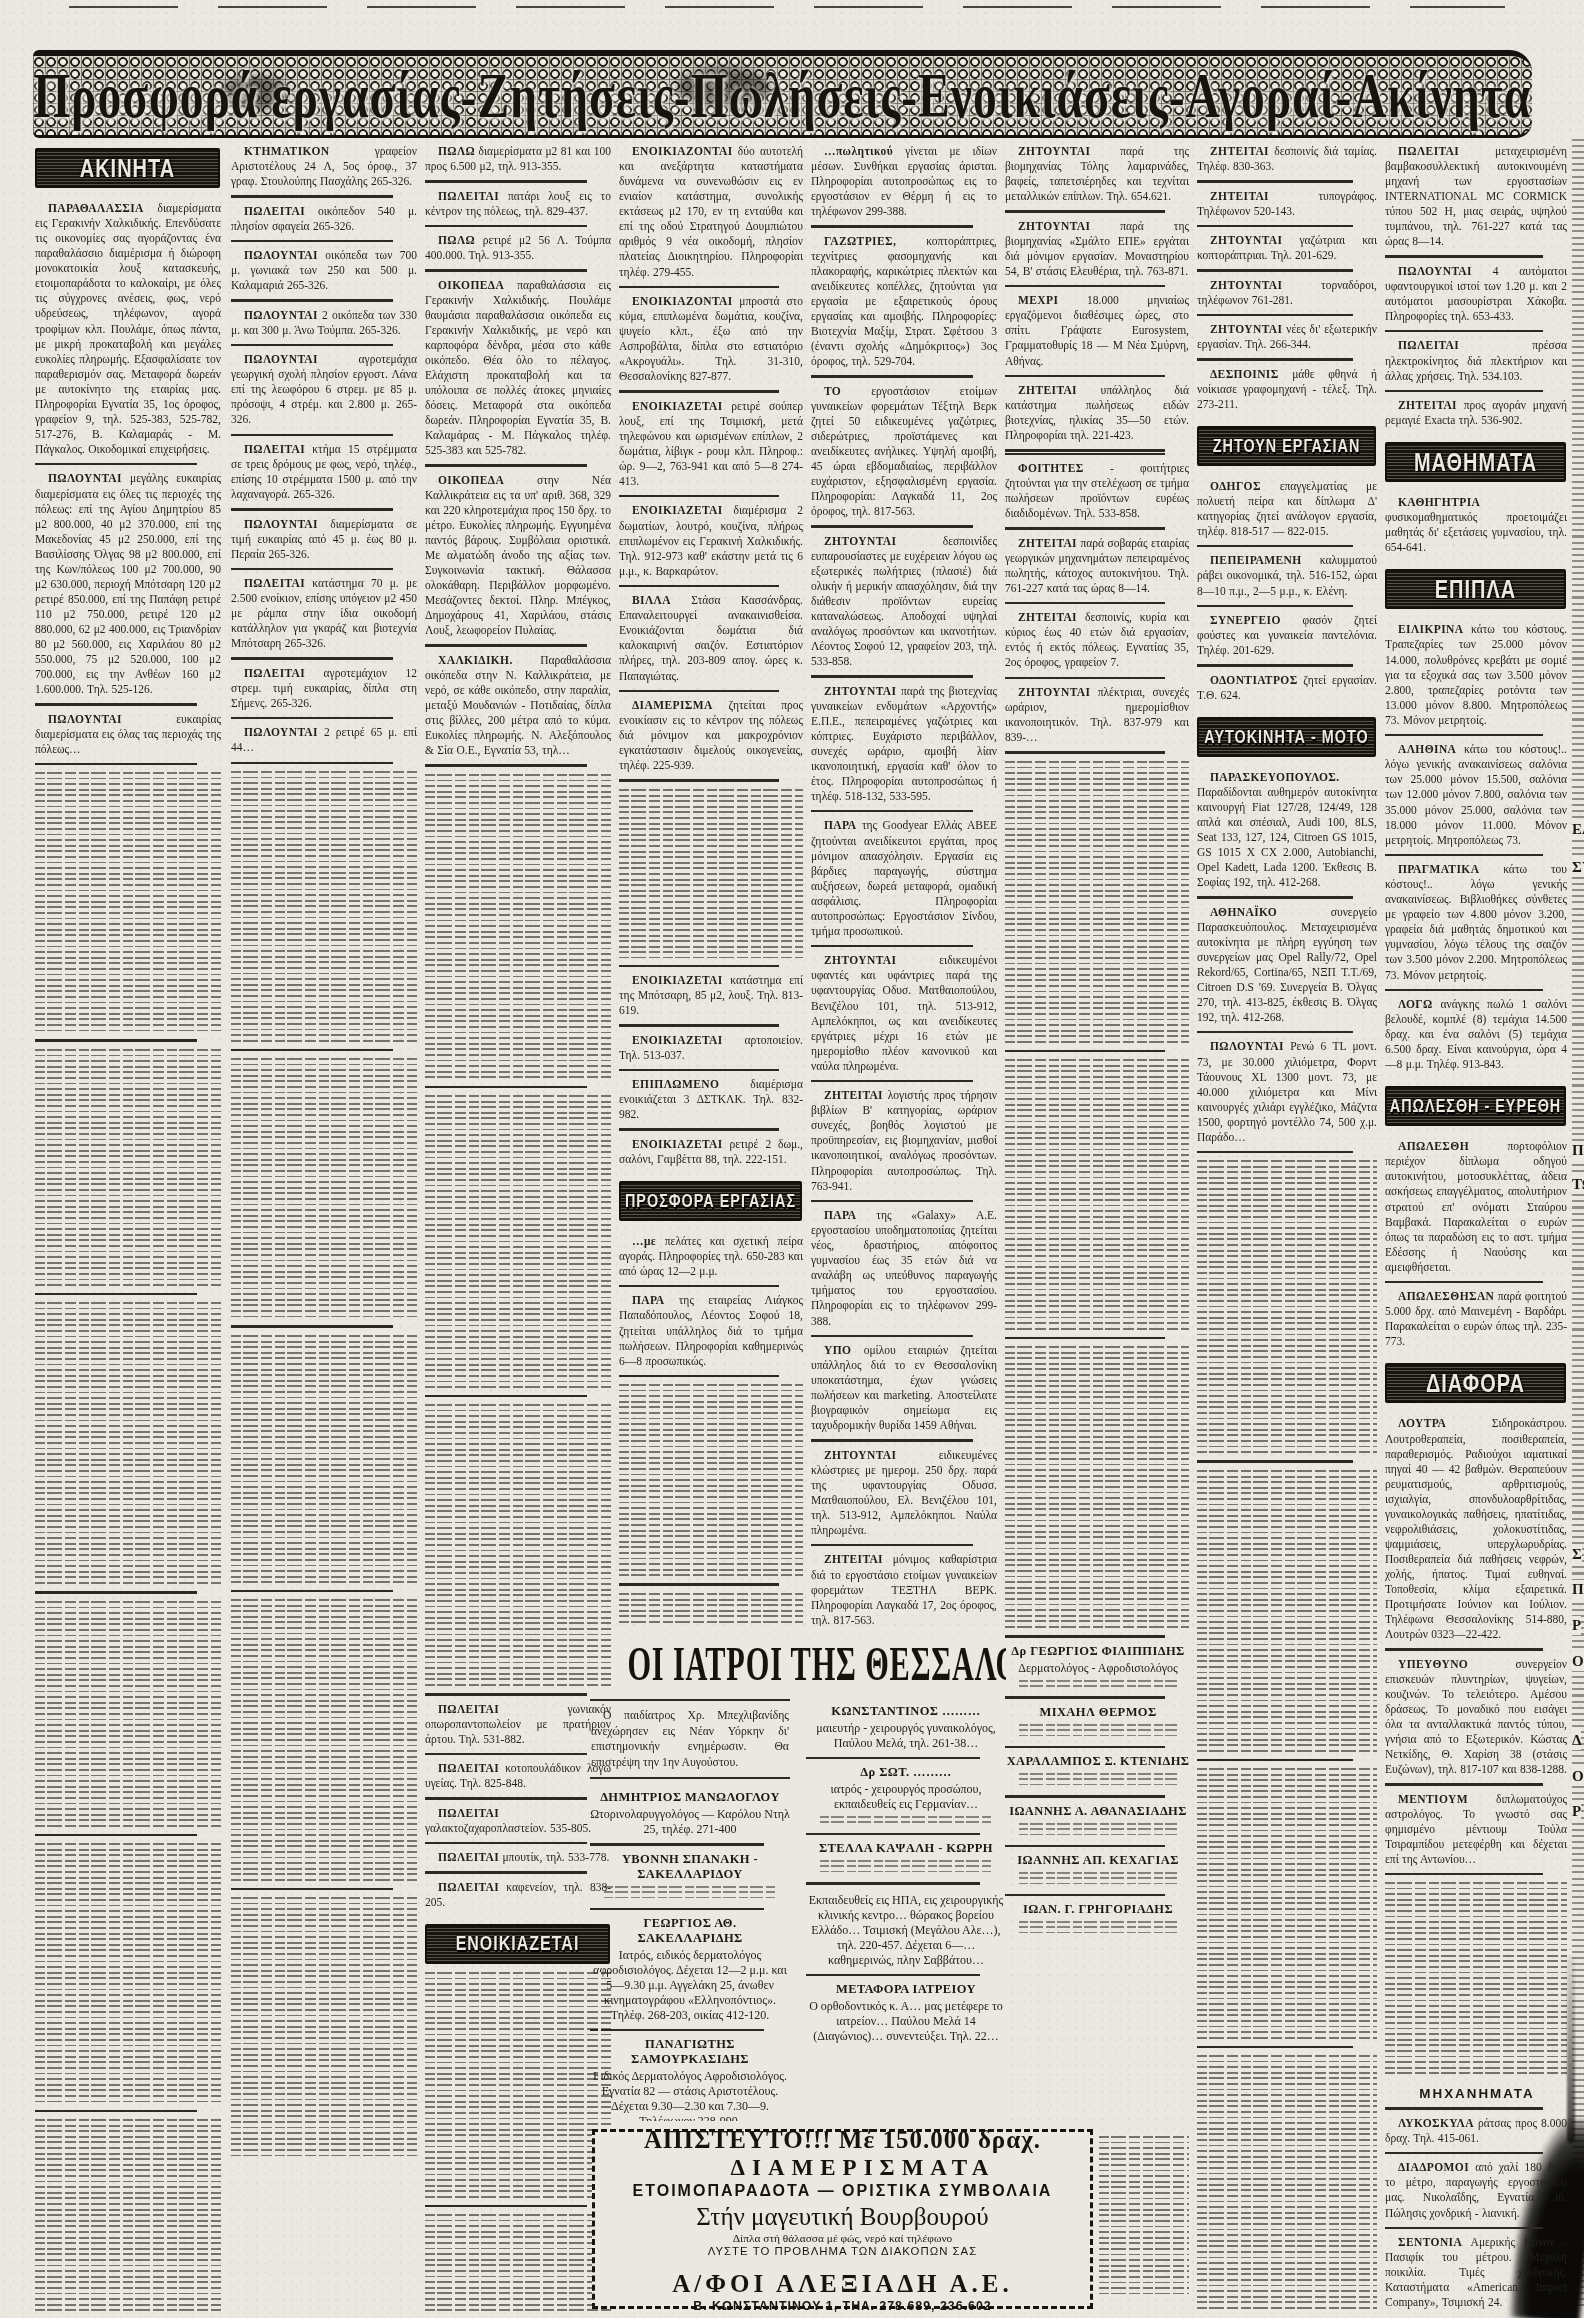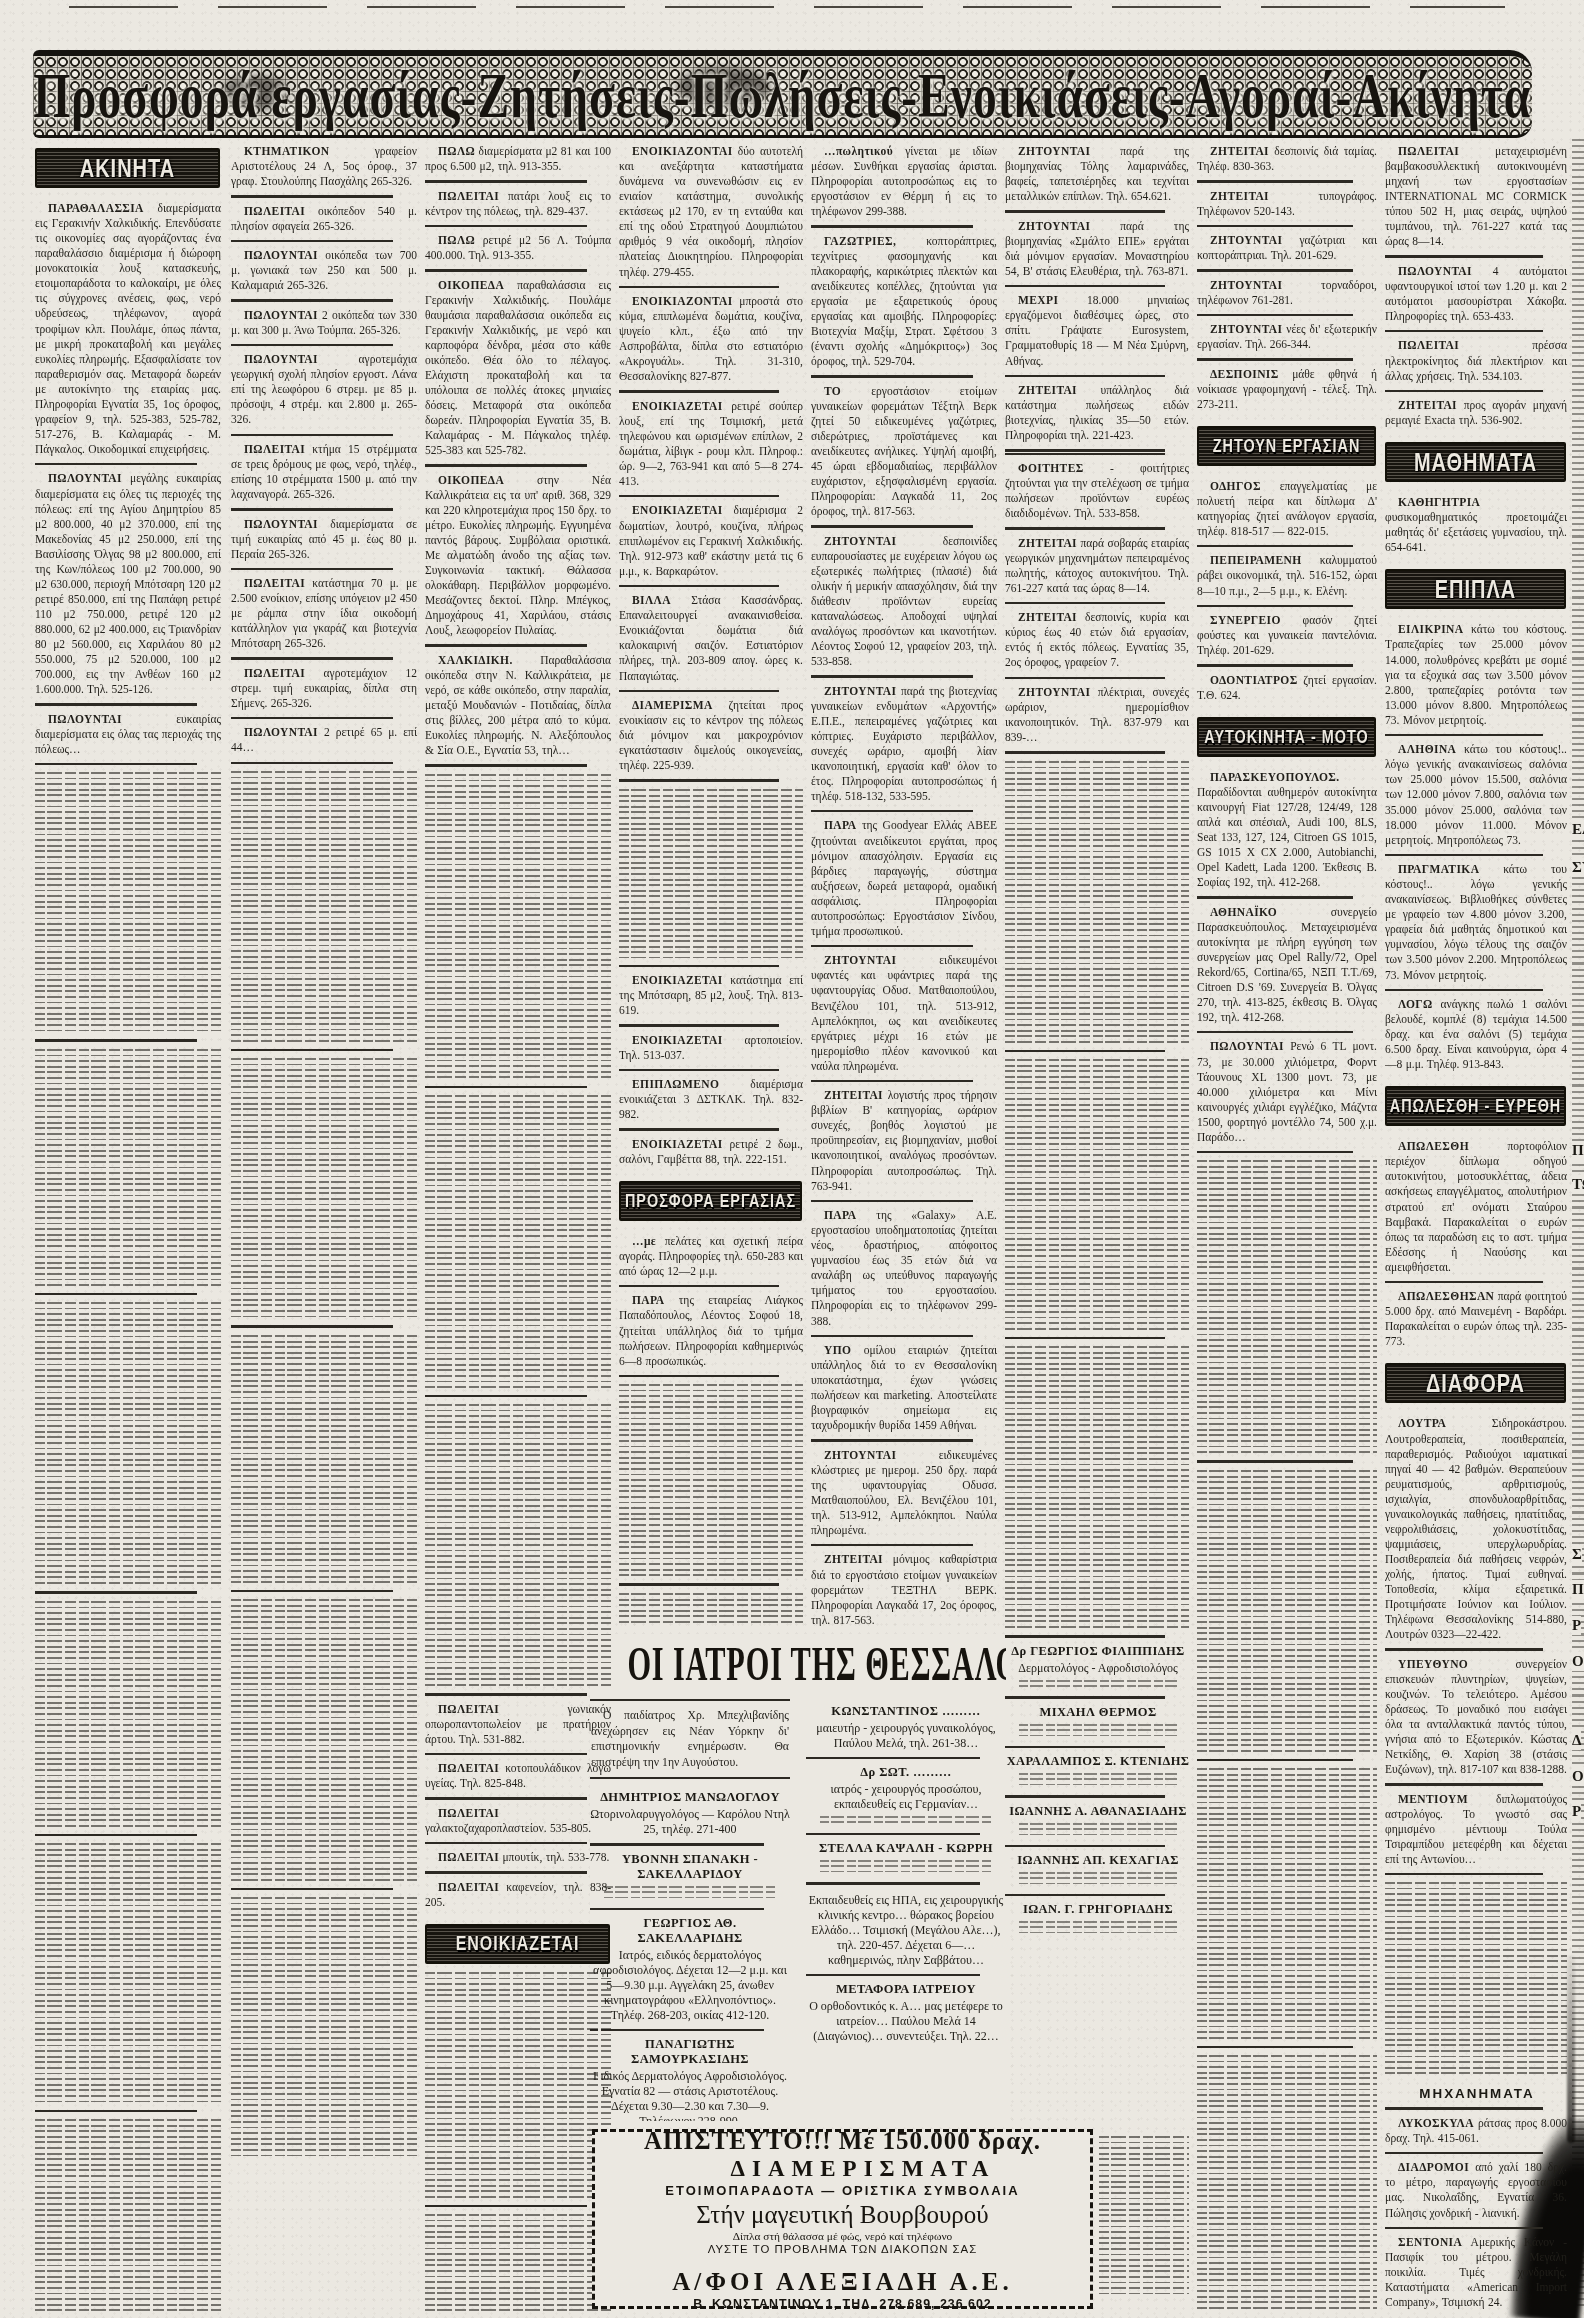--- a/index.html
+++ b/index.html
@@ -45,21 +45,21 @@
     transform:scaleX(.82) scaleY(1.3);transform-origin:center;margin:8px 0 14px 0;}
   .doc-cols{display:flex;gap:16px;}
   .doc-col{flex:1;min-width:0;}
   .doc-note{font-size:11.7px;line-height:1.33;text-align:justify;text-indent:12px;
     border-top:2.4px solid #2c2923;border-bottom:2.4px solid #2c2923;padding:7px 1px;margin:0 0 6px 0;}
   #promo{position:absolute;left:592px;top:2129px;width:501px;height:180px;border:3px dashed #17140f;background:#ebe8e1;
     display:flex;flex-direction:column;align-items:center;justify-content:center;gap:1px;z-index:3;box-sizing:border-box;}
   #promo div{white-space:nowrap;color:#17140f;}
   .p0{font-weight:bold;font-size:25px;letter-spacing:1px;}
   .p1{font-weight:bold;font-size:23px;letter-spacing:7px;margin-left:41px;}
-  .p2{font-family:"Liberation Sans",sans-serif;font-weight:bold;font-size:13px;letter-spacing:2px;}
+  .p2{font-family:"Liberation Sans",sans-serif;font-weight:bold;font-size:16px;letter-spacing:2px;}
   .p3{font-size:25px;margin-top:2px;}
   .p4{font-size:11.4px;}
   .p5{font-family:"Liberation Sans",sans-serif;font-size:11.4px;letter-spacing:1px;}
   .p6{font-size:25px;font-weight:bold;letter-spacing:4px;margin-top:12px;}
   .p7{font-family:"Liberation Sans",sans-serif;font-weight:bold;font-size:12.4px;letter-spacing:1px;}
   .sliver{position:absolute;left:1572px;top:139px;width:12px;height:2172px;overflow:hidden;}
   .sliver-tex{position:absolute;left:0;top:0;width:100%;height:100%;
     background:repeating-linear-gradient(180deg,rgba(33,31,26,.45) 0 2px,transparent 2px 6.1px);}
   .frag{position:absolute;left:0;font-weight:bold;font-size:15px;color:#1b1914;white-space:nowrap;background:#ebe8e1;padding:1px 0;}
   .ink-streak{position:absolute;left:1567px;top:1955px;width:8px;height:188px;border-radius:4px;filter:blur(1px);

